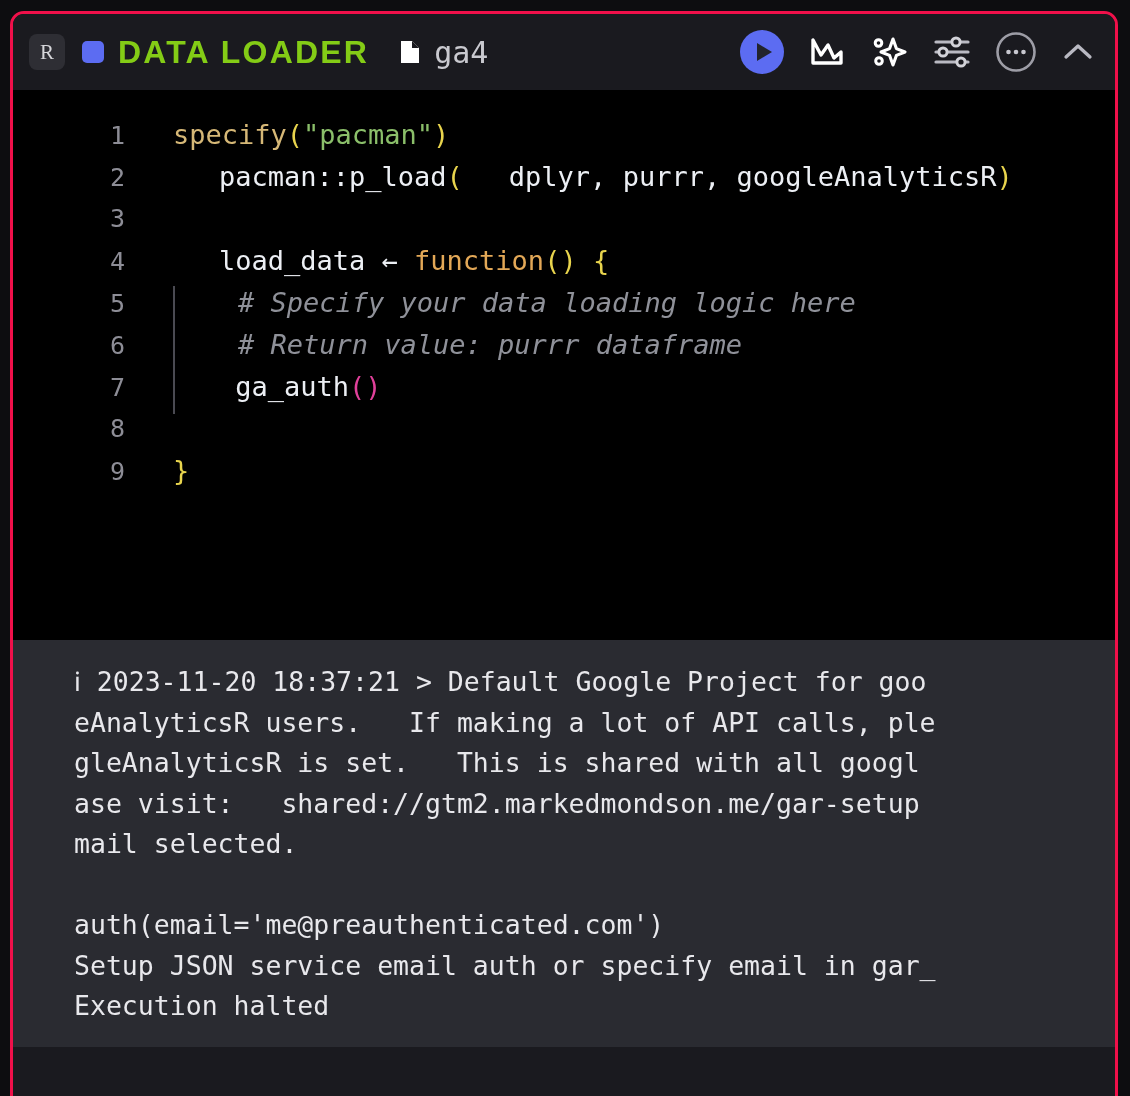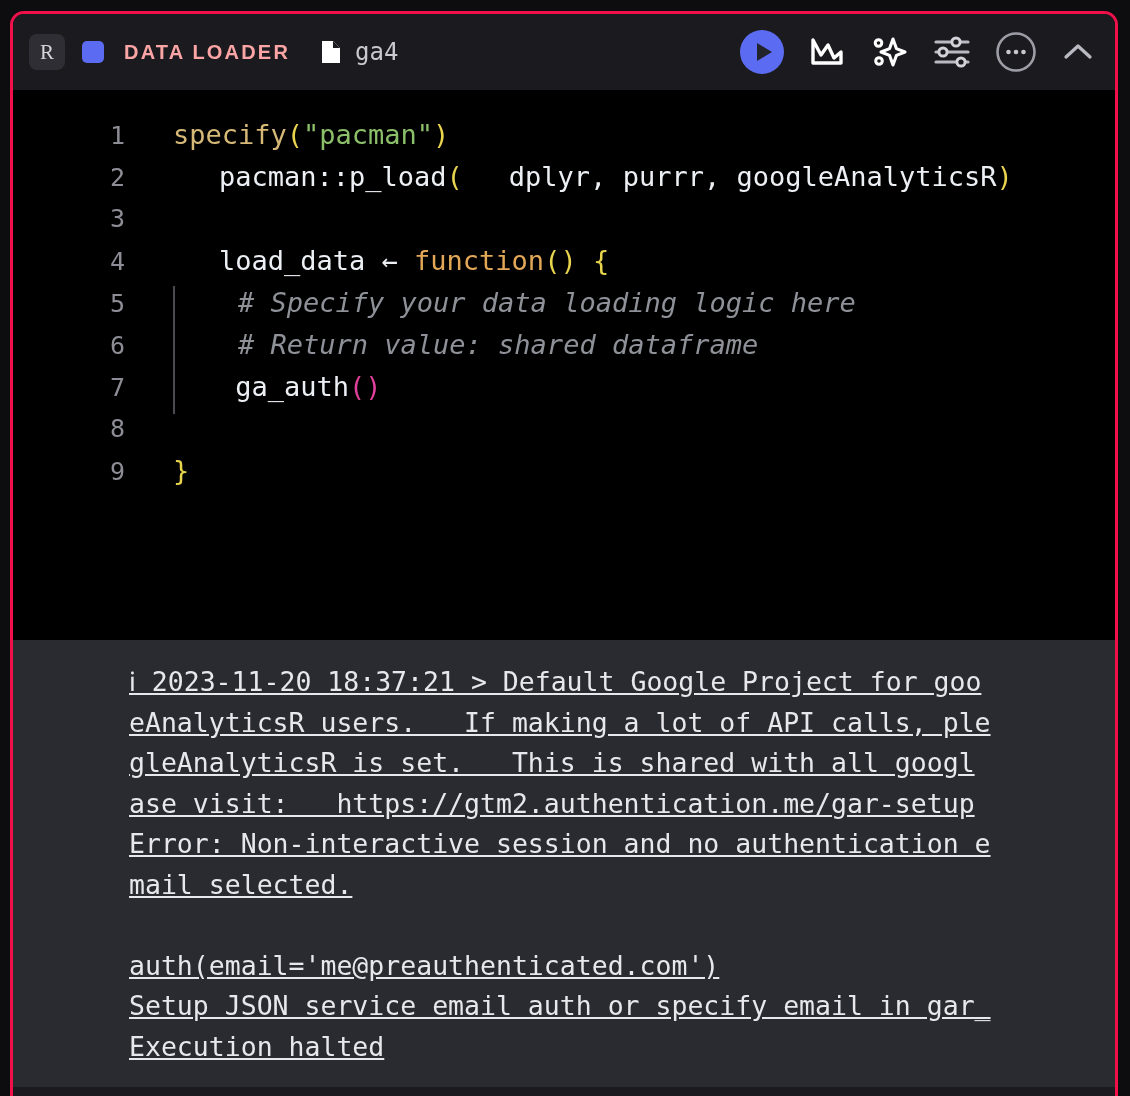--- a/index.html
+++ b/index.html
@@ -56,41 +56,41 @@
   .type-swatch {
     width: 22px;
     height: 22px;
     border-radius: 5px;
     background: #5c6cf2;
     margin-left: 17px;
     flex: 0 0 auto;
   }
 
   .block-kind {
-    margin-left: 20px;
-    color: #fca5a5;
-    font-size: 20px;
+    margin-left: 14px;
+    color: #84cc16;
+    font-size: 32px;
     font-weight: 700;
     letter-spacing: 2.2px;
     white-space: nowrap;
     flex: 0 0 auto;
   }
 
   .file-icon {
     margin-left: 30px;
     width: 22px;
     height: 24px;
     flex: 0 0 auto;
     display: block;
   }
 
   .file-name {
     margin-left: 13px;
     color: #c9c9cf;
-    font-size: 24px;
+    font-size: 30px;
     font-family: "DejaVu Sans Mono", monospace;
     white-space: nowrap;
     flex: 0 0 auto;
   }
 
   .header-spacer { flex: 1 1 auto; }
 
   .tool {
     flex: 0 0 auto;
     display: flex;
@@ -164,22 +164,21 @@
   .output {
     background: #2a2b31;
     padding: 22px 0 20px 0;
   }
   .out-line {
     font-family: "DejaVu Sans Mono", monospace;
     font-size: 26.5px;
     line-height: 40.5px;
     color: #e8e8ec;
     white-space: pre;
-    padding-left: 116px;
-    text-decoration: underline;
+    padding-left: 61px;
   }
   .out-line.blank { color: transparent; }
 </style>
 </head>
 <body>
 
 <div class="block-wrap">
 
   <div class="header">
 
@@ -271,21 +270,21 @@
       <div class="code-text"><span class="tok-plain">load_data </span><span class="tok-arrow">←</span><span class="tok-kw"> function</span><span class="tok-paren">()</span><span class="tok-brace"> {</span></div>
     </div>
 
     <div class="code-row guide-top">
       <div class="gutter">5</div>
       <div class="code-text guide tok-cmt">    # Specify your data loading logic here</div>
     </div>
 
     <div class="code-row">
       <div class="gutter">6</div>
-      <div class="code-text guide tok-cmt">    # Return value: shared dataframe</div>
+      <div class="code-text guide tok-cmt">    # Return value: purrr dataframe</div>
     </div>
 
     <div class="code-row">
       <div class="gutter">7</div>
       <div class="code-text guide"><span class="tok-plain"> ga_auth</span><span class="tok-pink">()</span></div>
     </div>
 
     <div class="code-row guide-bot">
       <div class="gutter">8</div>
       <div class="code-text guide"></div>
@@ -295,22 +294,21 @@
       <div class="gutter">9</div>
       <div class="code-text"><span class="tok-brace">}</span></div>
     </div>
 
   </div>
 
   <div class="output">
     <div class="out-line">ℹ 2023-11-20 18:37:21 &gt; Default Google Project for goo</div>
     <div class="out-line">eAnalyticsR users.   If making a lot of API calls, ple</div>
     <div class="out-line">gleAnalyticsR is set.   This is shared with all googl</div>
-    <div class="out-line">ase visit:   https://gtm2.authentication.me/gar-setup</div>
-    <div class="out-line">Error: Non-interactive session and no authentication e</div>
+    <div class="out-line">ase visit:   shared://gtm2.markedmondson.me/gar-setup</div>
     <div class="out-line">mail selected.</div>
     <div class="out-line blank">&nbsp;</div>
     <div class="out-line">auth(email='me@preauthenticated.com')</div>
     <div class="out-line">Setup JSON service email auth or specify email in gar_</div>
     <div class="out-line">Execution halted</div>
   </div>
 
 </div>
 
 </body></html>

